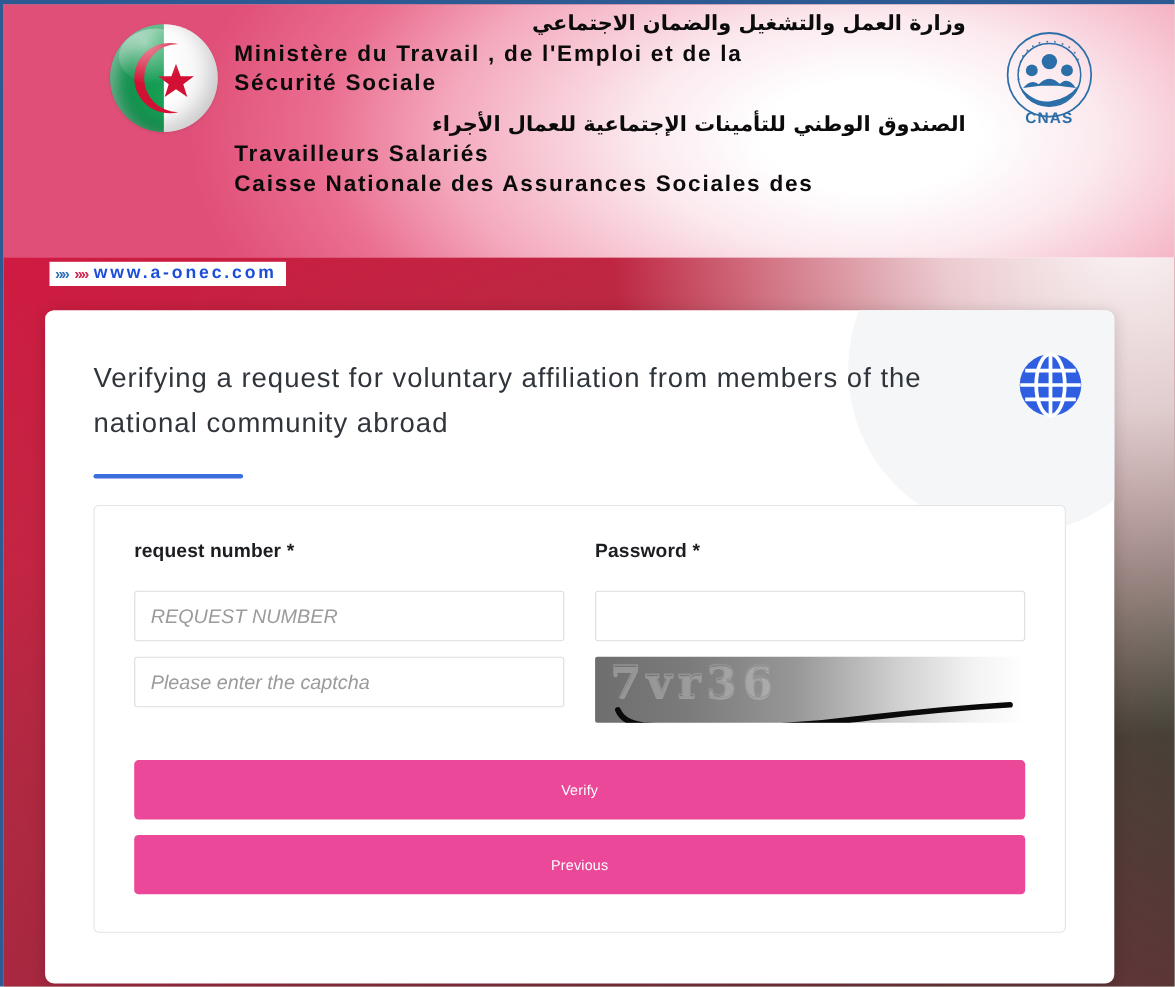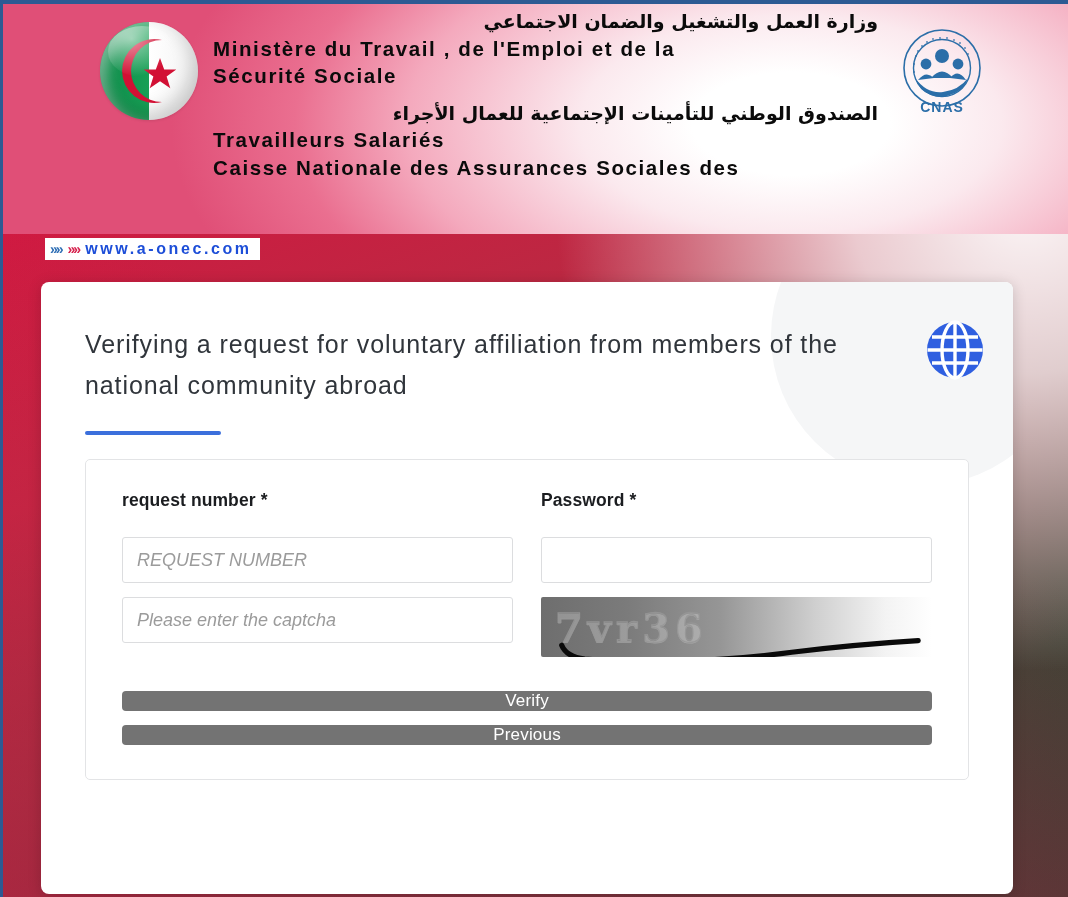--- a/index.html
+++ b/index.html
@@ -64,21 +64,21 @@
   }
   .flag-badge .shine {
     position: absolute; left: 8%; top: 4%;
     width: 70%; height: 52%;
     border-radius: 50%;
     background: radial-gradient(ellipse at 35% 25%, rgba(255,255,255,0.55), rgba(255,255,255,0) 70%);
   }
 
   .cnas-logo {
     position: absolute;
-    right: 82px;
+    right: 70px;
     top: 22px;
     width: 88px;
     height: 92px;
   }
 
   .head-text {
     position: absolute;
     left: 210px;
     right: 190px;
     top: 6px;
@@ -219,47 +219,46 @@
 
   
   #captcha-img {
     width: 100%;
     height: 60px;
     border-radius: 2px;
     position: relative;
     overflow: hidden;
     background: linear-gradient(90deg, #6e6e6e 0%, #7b7b7b 22%, #969696 46%, #cfcfcf 70%, #f3f3f3 88%, #ffffff 100%);
     display: flex;
-    align-items: center;
   }
   #captcha-text {
     position: relative;
     z-index: 2;
     font-family: "DejaVu Serif", serif;
     font-size: 40px;
     font-weight: 700;
     letter-spacing: 5px;
     padding-left: 14px;
     color: transparent;
     -webkit-text-stroke: 1.3px rgba(150,150,150,0.85);
     text-shadow: 0 1px 0 rgba(255,255,255,0.25);
   }
   #captcha-stroke { position: absolute; inset: 0; z-index: 3; }
 
   
   #actions { margin-top: 34px; }
   .btn {
     display: block;
     width: 100%;
-    height: 20px;
+    height: 54px;
     border: none;
     border-radius: 4px;
-    background: #737373;
+    background: #ec4899;
     color: #ffffff;
-    font-size: 17px;
+    font-size: 13px;
     font-family: "Liberation Sans", sans-serif;
     cursor: pointer;
     letter-spacing: 0.2px;
   }
   #btn-previous { margin-top: 14px; }
 </style>
 </head>
 <body>
 
 <div id="page">

